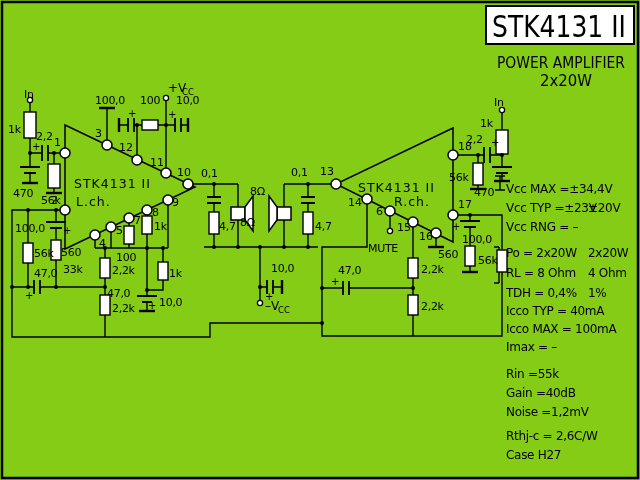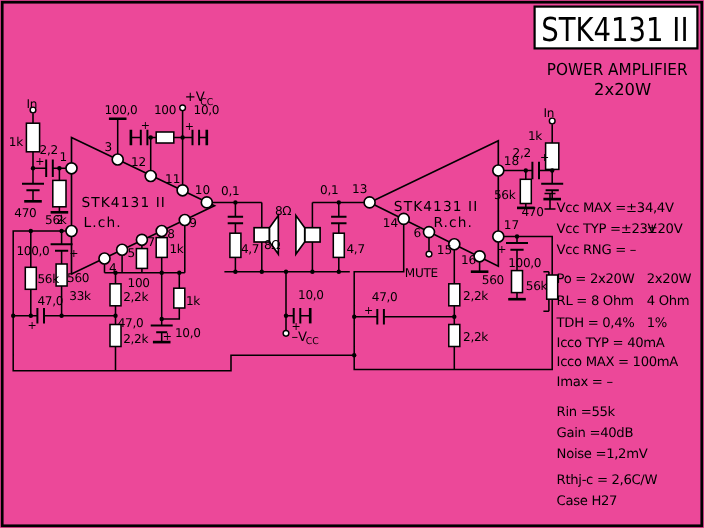--- a/index.html
+++ b/index.html
@@ -1,16 +1,16 @@
 <!DOCTYPE html>
 <html><head>
 <meta charset="utf-8">
 <style>
   html,body{margin:0;padding:0;background:#888;}
-  .stage{width:640px;height:480px;background:#ec4899;position:relative;overflow:hidden;}
+  .stage{width:640px;height:480px;background:#84cc16;position:relative;overflow:hidden;}
   svg{position:absolute;left:0;top:0;}
   svg text{font-family:"DejaVu Sans",sans-serif;fill:#000;}
   .title{font-size:30px;}
   .sub1{font-size:15px;}
   .spec{font-size:12px;letter-spacing:-0.3px;}
   .lb{font-size:11px;letter-spacing:-0.3px;}
   .pn{font-size:11px;}
   .ic{font-size:12.5px;letter-spacing:1px;}
   .plus{font-size:10px;}
   .vlab{font-size:12px;}

